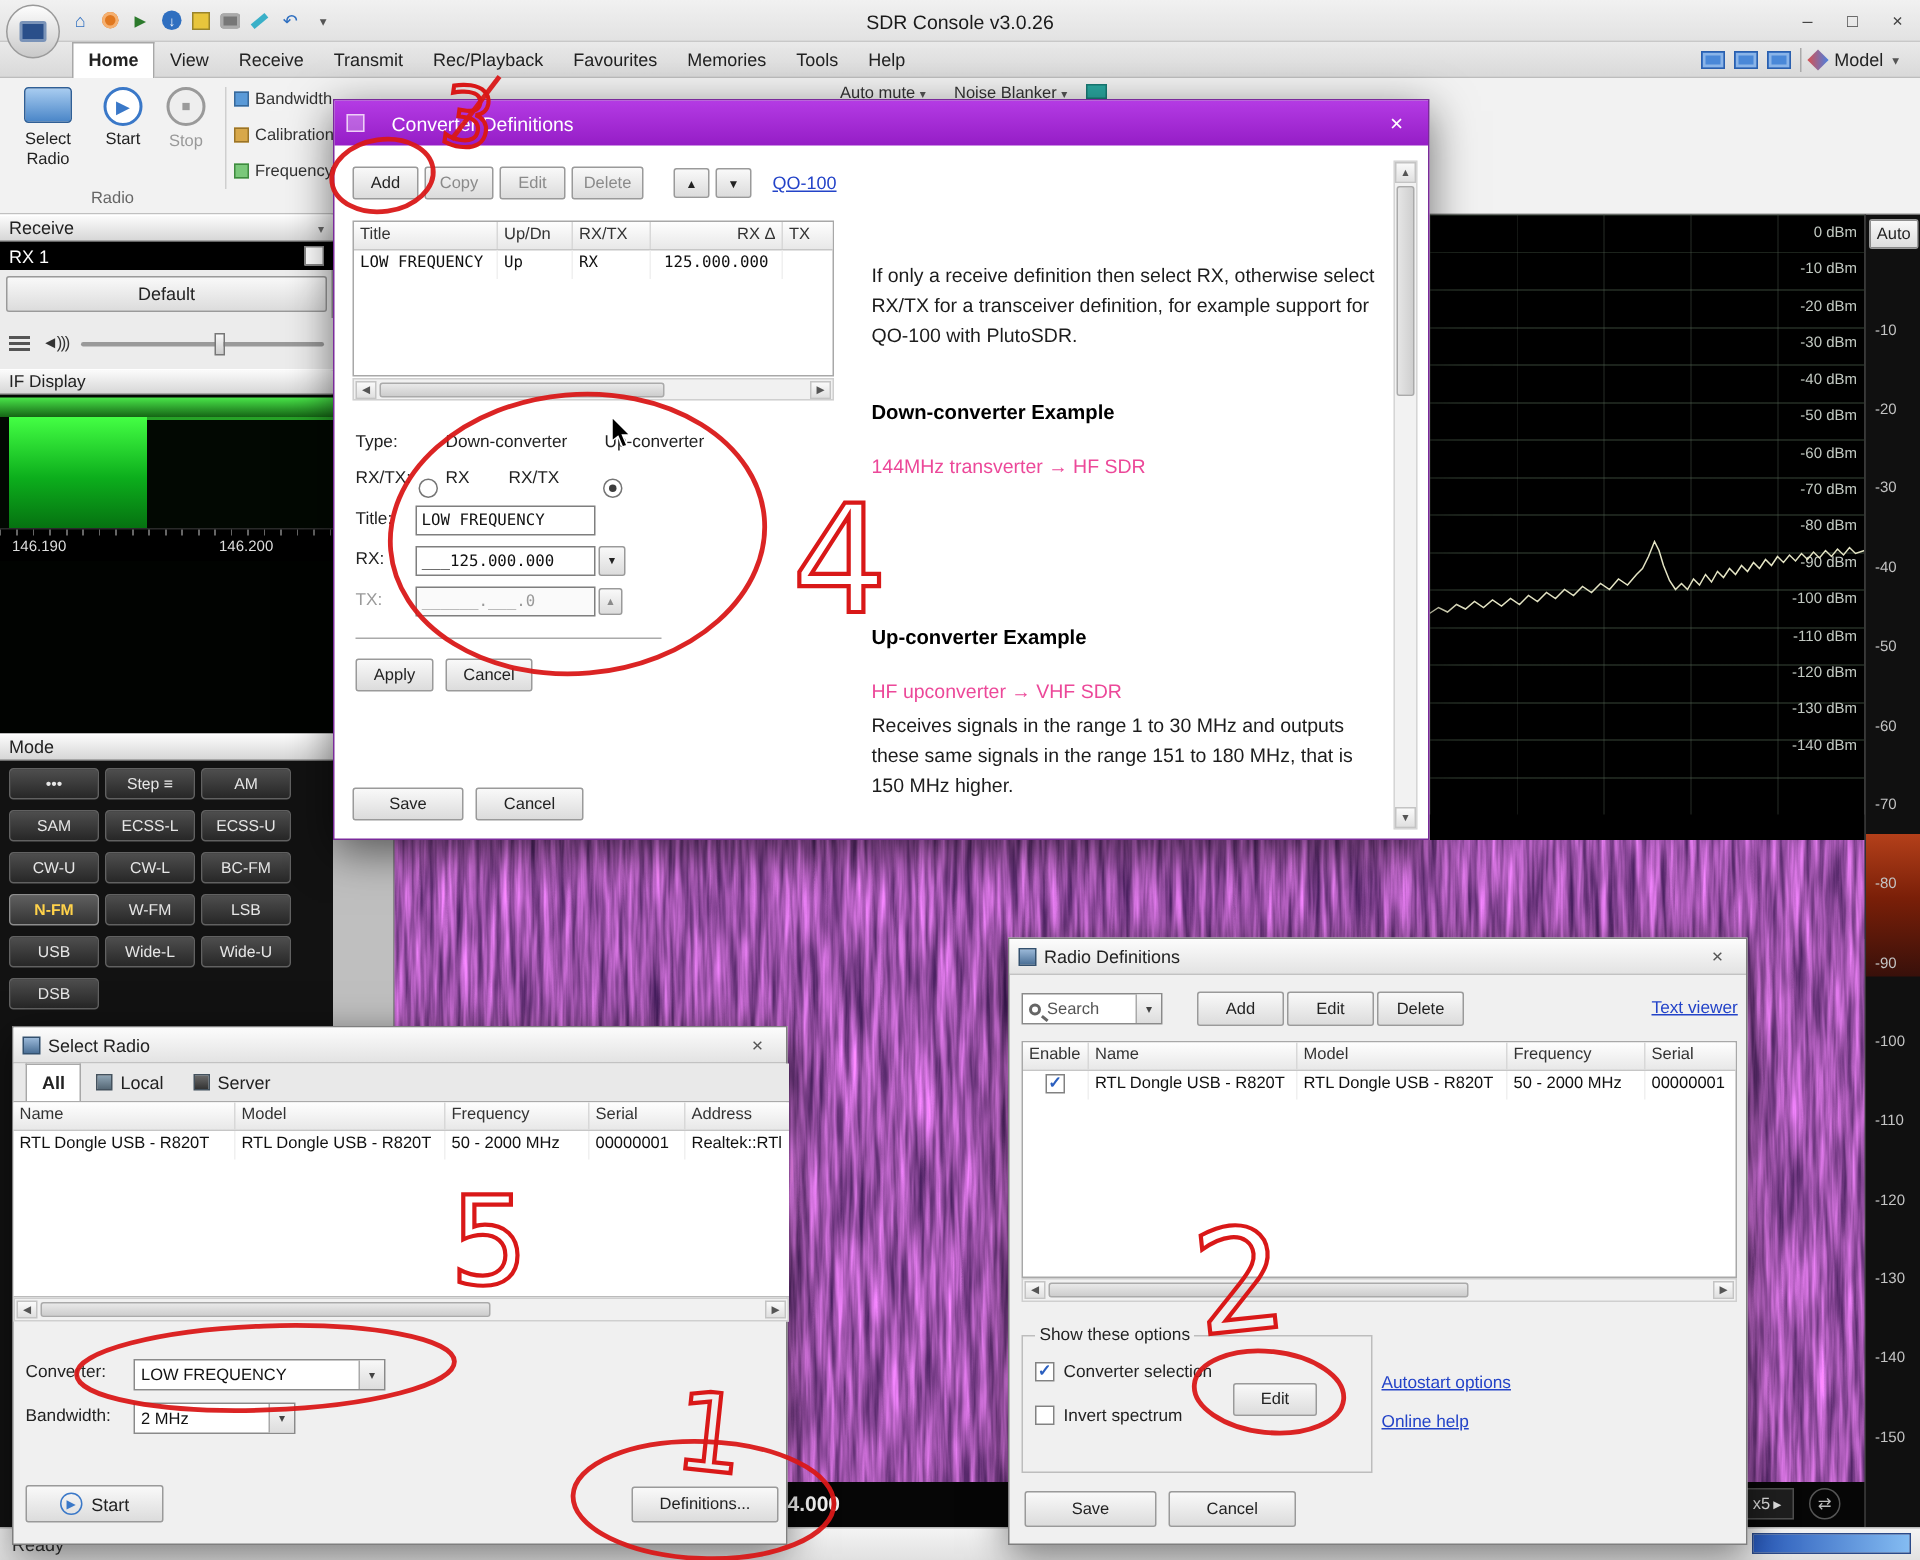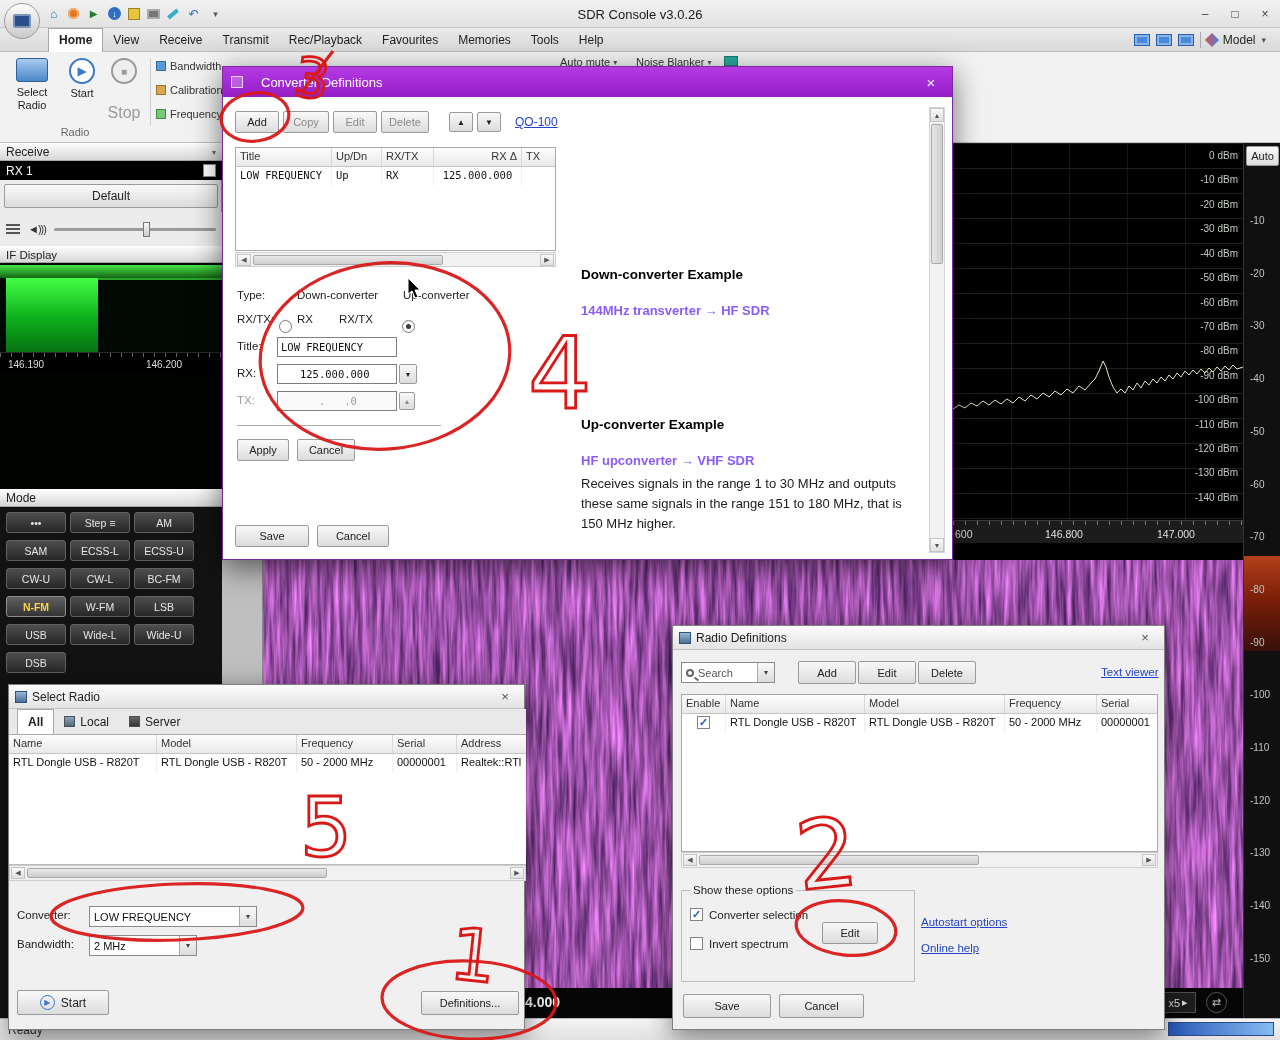--- a/index.html
+++ b/index.html
@@ -29,21 +29,21 @@
 .radio{width:13px;height:13px;border:1px solid #757575;border-radius:50%;background:#fff;position:relative;display:inline-block}
 .radio.on::after{content:"";position:absolute;inset:3px;border-radius:50%;background:#3c3c3c}
 .chk{width:13px;height:13px;border:1px solid #828282;background:#fff;display:inline-flex;align-items:center;justify-content:center;font-size:11px;line-height:11px;color:#2b5fbf;font-weight:bold}
 .field{border:1px solid #7f7f7f;background:#fff;font-size:10.5px;padding:0 3px;font-family:"DejaVu Sans Mono",monospace;color:#111}
 .combo{background:#fff;border:1px solid #8a8a8a;display:flex;align-items:center;font-size:11px;color:#111;padding-left:4px}
 .combo .dd{margin-left:auto;width:17px;align-self:stretch;background:linear-gradient(#f8f8f8,#ddd);border-left:1px solid #aaa;display:flex;align-items:center;justify-content:center;font-size:8px;color:#444}
 .link{color:#2343c8;text-decoration:underline;font-size:11.5px;white-space:nowrap}
 .lbl{font-size:11.5px;color:#222;white-space:nowrap}
 .help-p{font-size:13px;color:#1c1c1c;line-height:20px}
 .help-h{font-size:13.5px;font-weight:bold;color:#000}
-.help-sub{font-size:13px;font-weight:bold;color:#8b5cf6}
+.help-sub{font-size:13px;font-weight:normal;color:#ec4899}
 .anno{fill:none;stroke:#d91818;stroke-width:3.2;opacity:.95}
 .anno-num{fill:none;stroke:#d91818;stroke-width:2.8;font-family:"DejaVu Sans",sans-serif}
 .ticon{display:inline-flex;width:15px;height:15px;align-items:center;justify-content:center;font-size:12px}
 .tab{height:24px;display:flex;align-items:center;padding:0 10px;font-size:12px;color:#222;gap:5px}
 .tab.sel{background:#fff;border:1px solid #a8a8a8;border-bottom:none;font-weight:bold}
 .tabicon{width:11px;height:11px;background:linear-gradient(#8fa5b5,#566876);border:1px solid #44525e;display:inline-block}
 .winbtn{width:30px;height:22px;display:flex;align-items:center;justify-content:center;font-size:12px;color:#444}
 </style>
 </head>
 <body>
@@ -101,21 +101,21 @@
     <div class="abs" style="left:6px;top:4px;width:52px;height:70px;text-align:center">
       <span style="display:inline-block;width:32px;height:24px;background:linear-gradient(#a8ccf0,#4a86c8);border:1px solid #2f5f96;border-radius:3px;margin-top:2px"></span>
       <div style="font-size:11px;color:#222;line-height:13px">Select Radio</div>
     </div>
     <div class="abs" style="left:62px;top:4px;width:40px;height:70px;text-align:center">
       <span style="display:inline-flex;width:26px;height:26px;border-radius:50%;border:2px solid #3a78c8;background:#fff;color:#3a78c8;font-size:12px;align-items:center;justify-content:center;margin-top:2px">▶</span>
       <div style="font-size:11px;color:#222;margin-top:3px">Start</div>
     </div>
     <div class="abs" style="left:104px;top:4px;width:40px;height:70px;text-align:center">
       <span style="display:inline-flex;width:26px;height:26px;border-radius:50%;border:2px solid #9a9a9a;background:#eee;color:#9a9a9a;font-size:10px;align-items:center;justify-content:center;margin-top:2px">■</span>
-      <div style="font-size:16px;color:#999;margin-top:20px">Stop</div>
+      <div style="font-size:11px;color:#999;margin-top:4px">Stop</div>
     </div>
     <div class="abs" style="left:150px;top:6px;width:1px;height:68px;background:#cfcfcf"></div>
     <div class="abs flex" style="left:156px;top:8px;gap:4px">
       <span style="width:10px;height:10px;background:#5a9ad8;border:1px solid #38699a"></span>
       <span style="font-size:11px;color:#333">Bandwidth</span>
     </div>
     <div class="abs flex" style="left:156px;top:32px;gap:4px">
       <span style="width:10px;height:10px;background:#d8a84a;border:1px solid #9a7428"></span>
       <span style="font-size:11px;color:#333">Calibration</span>
     </div>
@@ -207,26 +207,20 @@
         <span class="dbm">-100 dBm</span>
         <span class="dbm">-110 dBm</span>
         <span class="dbm">-120 dBm</span>
         <span class="dbm">-130 dBm</span>
         <span class="dbm">-140 dBm</span>
     </div>
     <svg width="290" height="377" style="position:absolute;left:0;top:0">
       <polyline fill="none" stroke="#e4e4c4" stroke-width="1" points="0,266 6,262 12,265 18,260 24,263 30,258 36,262 42,257 48,261 54,256 60,260 66,254 72,258 78,252 84,256 90,250 96,254 102,248 108,252 114,246 120,250 126,243 132,247 138,240 142,236 146,228 150,218 153,224 156,234 160,244 164,250 168,246 172,250 176,243 180,247 184,240 188,245 192,238 196,242 200,236 204,240 208,234 212,238 216,232 220,236 224,230 228,234 232,228 236,232 240,227 244,231 248,226 252,230 256,225 260,229 264,224 268,228 272,223 276,227 280,222 284,226 290,224"></polyline>
     </svg>
   </div>
-  <div class="abs" style="left:953px;top:520px;width:290px;height:23px;background:#1c1c1c;border-top:1px solid #3a3a3a">
-    <div class="abs" style="left:0;top:0;width:290px;height:4px;background:repeating-linear-gradient(90deg,#777 0 1px,transparent 1px 12px)"></div>
-    <span class="abs" style="left:2px;top:7px;font-size:10.5px;color:#e0e0e0">600</span>
-    <span class="abs" style="left:92px;top:7px;font-size:10.5px;color:#e0e0e0">146.800</span>
-    <span class="abs" style="left:204px;top:7px;font-size:10.5px;color:#e0e0e0">147.000</span>
-  </div>
   <div class="abs" style="left:953px;top:543px;width:290px;height:17px;background:#000"></div>
 
   <div class="abs" style="left:1243px;top:143px;width:37px;height:875px;background:#101010;border-left:1px solid #333">
     <div class="btn abs" style="left:2px;top:3px;width:33px;height:20px">Auto</div>
     <div class="abs" style="left:0;top:413px;width:37px;height:95px;background:linear-gradient(#b4401a,#7a1f08 45%,#38100a)"></div>
     <div class="abs" style="left:6px;top:73px;height:748px;display:flex;flex-direction:column;justify-content:space-between">
       <span class="lvl">-10</span>
         <span class="lvl">-20</span>
         <span class="lvl">-30</span>
         <span class="lvl">-40</span>
@@ -442,20 +436,21 @@
     <input class="field abs" style="left: 54px; top: 324px; width: 120px; height: 20px; color: rgb(154, 154, 154); background: rgb(250, 250, 250);" value="______.___.0">
     <div class="btn abs gray" style="left:176px;top:325px;width:16px;height:18px;font-size:7px">▲</div>
     <div class="abs" style="left:14px;top:358px;width:204px;height:1px;background:#aaa"></div>
     <div class="btn abs" style="left:14px;top:372px;width:52px;height:22px">Apply</div>
     <div class="btn abs" style="left:74px;top:372px;width:58px;height:22px">Cancel</div>
 
     <div class="btn abs" style="left:12px;top:458px;width:74px;height:22px">Save</div>
     <div class="btn abs" style="left:94px;top:458px;width:72px;height:22px">Cancel</div>
 
     
+    <div class="abs help-p" style="left:358px;top:107px;width:340px">If only a receive definition then select RX, otherwise select RX/TX for a transceiver definition, for example support for QO-100 with PlutoSDR.</div>
     <div class="abs help-h" style="left:358px;top:200px">Down-converter Example</div>
     <div class="abs help-sub" style="left:358px;top:236px">144MHz transverter → HF SDR</div>
     <div class="abs help-h" style="left:358px;top:350px">Up-converter Example</div>
     <div class="abs help-sub" style="left:358px;top:386px">HF upconverter → VHF SDR</div>
     <div class="abs help-p" style="left:358px;top:407px;width:336px">Receives signals in the range 1 to 30 MHz and outputs these same signals in the range 151 to 180 MHz, that is 150 MHz higher.</div>
 
     
     <div class="abs" style="left:706px;top:40px;width:16px;height:446px;background:#f2f2f2;border:1px solid #d5d5d5">
       <div class="sarrow" style="width:14px;height:14px">▲</div>
       <div style="width:12px;height:140px;margin:2px auto 0;background:linear-gradient(90deg,#e5e5e5,#cfcfcf);border:1px solid #aaa;border-radius:2px"></div>

